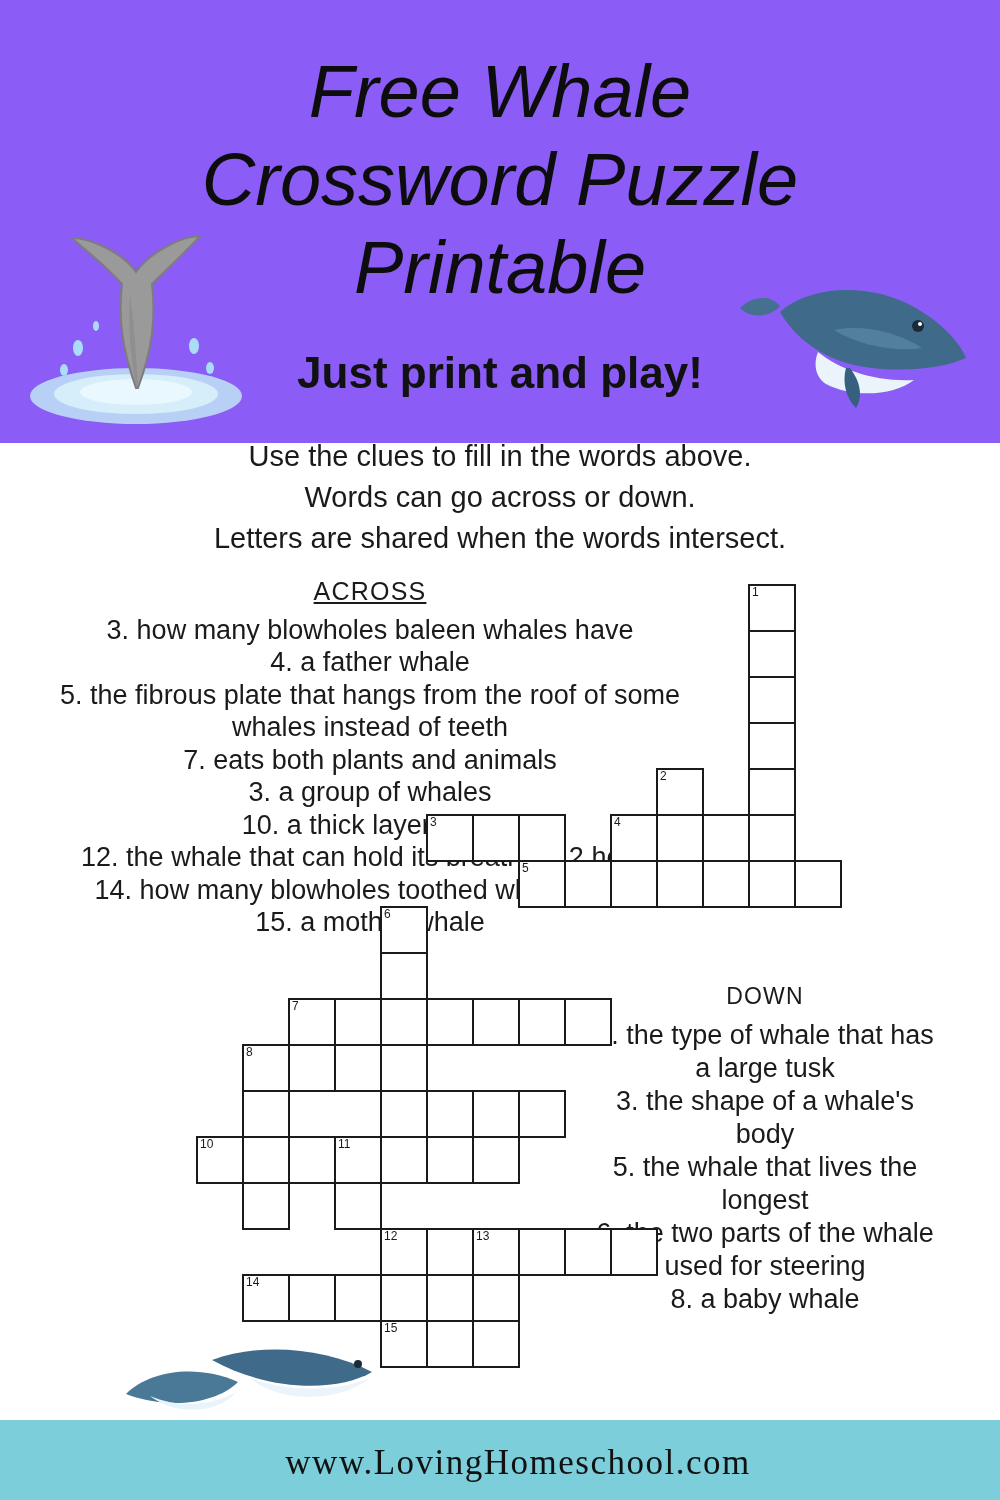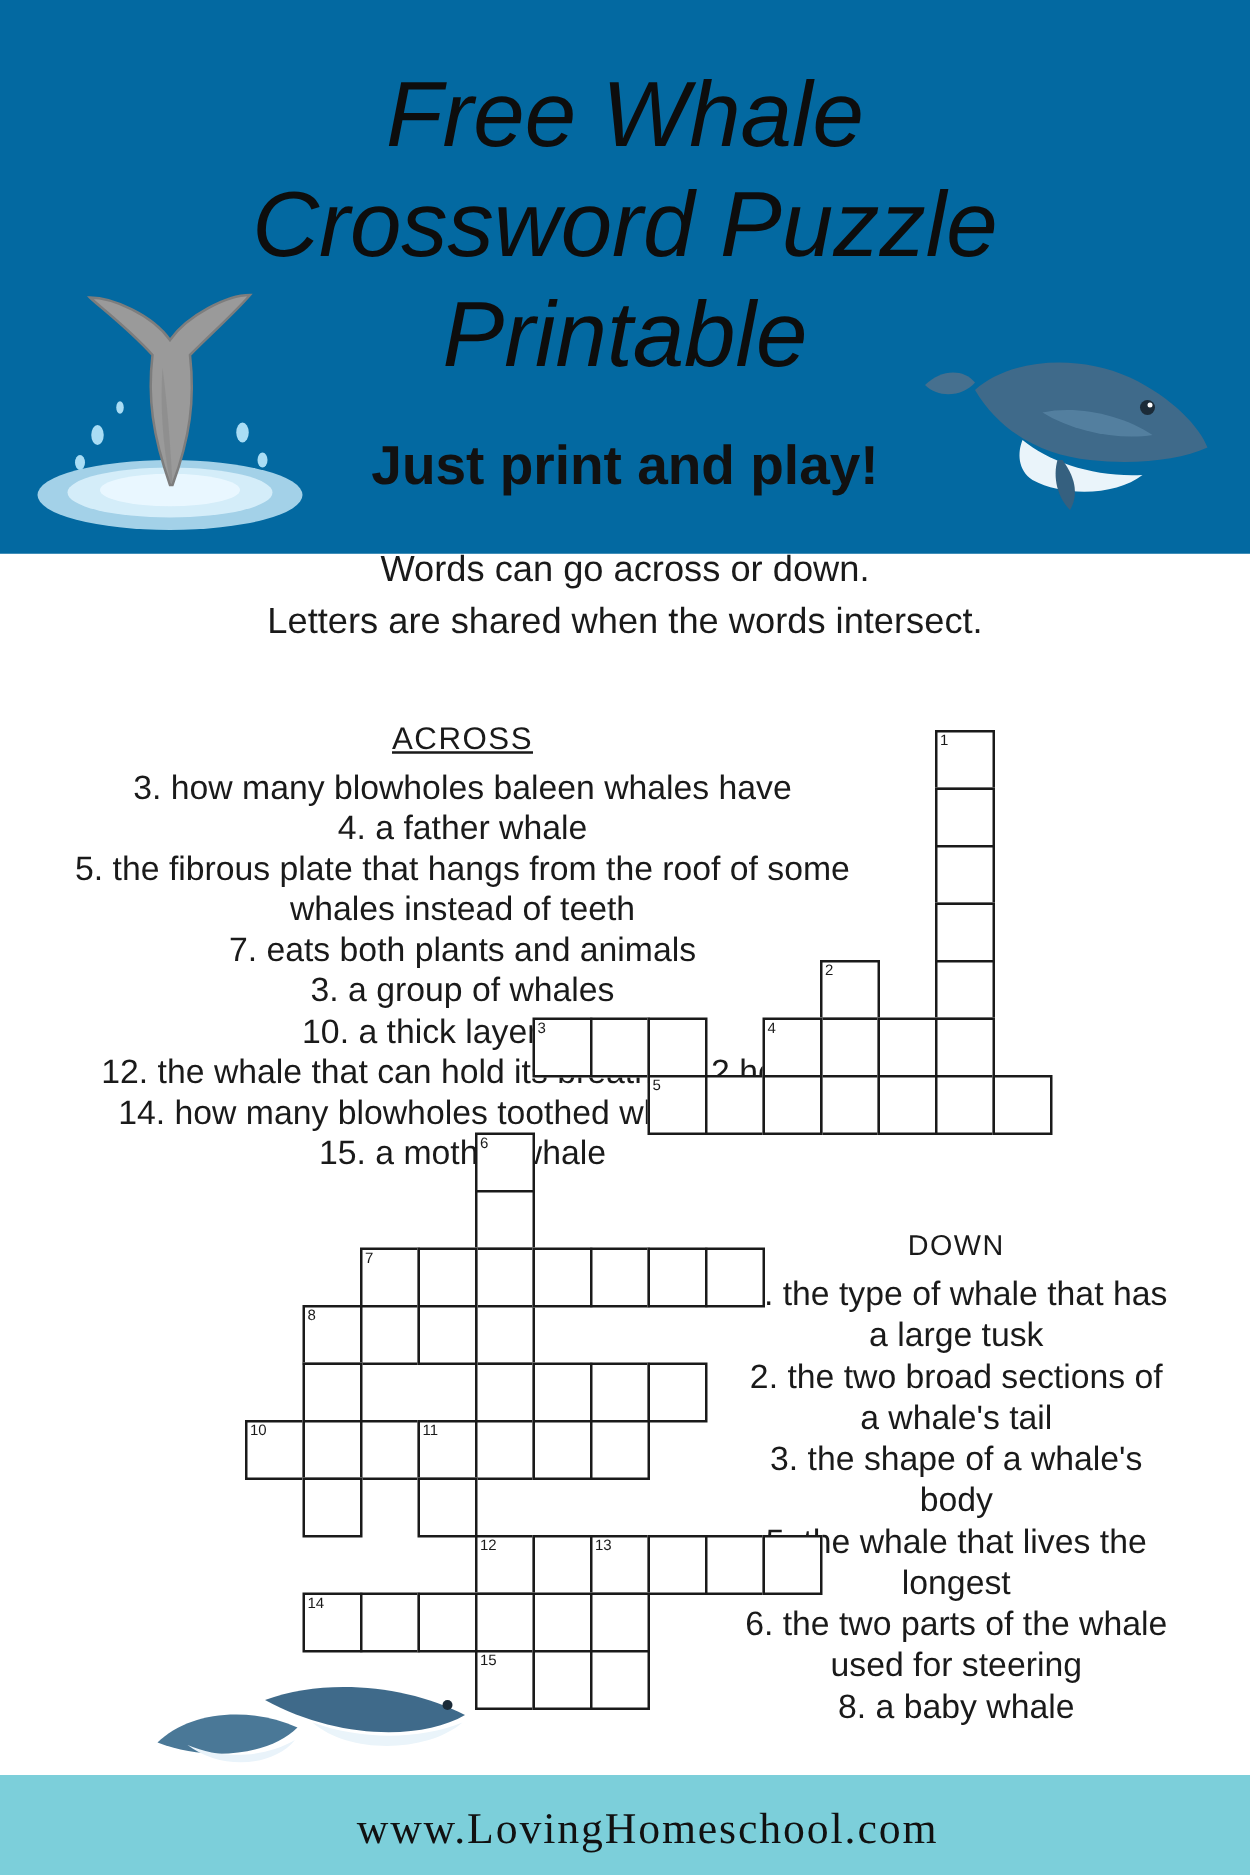--- a/index.html
+++ b/index.html
@@ -8,21 +8,21 @@
     width:1000px; height:1500px;
     font-family:"Liberation Sans", sans-serif;
     background:#ffffff;
     position:relative;
     overflow:hidden;
   }
 
   
   .header {
     position:absolute; left:0; top:0; width:1000px; height:443px;
-    background:#0369a1;
+    background:#8b5cf6;
     overflow:hidden;
   }
   .title {
     position:absolute; left:0; top:48px; width:1000px;
     text-align:center;
     font-style:italic;
     font-weight:400;
     font-size:74px;
     line-height:88px;
     color:#0d0d0d;
@@ -153,41 +153,41 @@
       <path d="M96 80 C118 98 154 110 192 108 C172 124 130 126 104 112 C92 104 92 90 96 80 Z" fill="#eaf4fa"></path>
       <path d="M112 58 C140 52 176 60 200 76 C174 80 138 74 112 58 Z" fill="#5d89a8" opacity="0.7"></path>
       <circle cx="196" cy="54" r="6" fill="#1b2b38"></circle>
       <circle cx="198" cy="52" r="2" fill="#ffffff"></circle>
       <path d="M128 96 C140 112 140 126 134 136 C124 126 120 110 124 96 Z" fill="#35607f"></path>
     </svg>
   </div>
 </div>
 
 <div class="instructions">
+  <div>Use the clues to fill in the words above.</div>
   <div>Words can go across or down.</div>
   <div>Letters are shared when the words intersect.</div>
 </div>
 
 <div class="across-block">
   <div class="heading">ACROSS</div>
   <div class="clue">3. how many blowholes baleen whales have</div>
   <div class="clue">4. a father whale</div>
   <div class="clue">5. the fibrous plate that hangs from the roof of some whales instead of teeth</div>
   <div class="clue">7. eats both plants and animals</div>
   <div class="clue">3. a group of whales</div>
   <div class="clue">10. a thick layer of fat</div>
   <div class="clue">12. the whale that can hold its breath for 2 hours</div>
   <div class="clue">14. how many blowholes toothed whales have</div>
   <div class="clue">15. a mother whale</div>
 </div>
 
 <div class="down-block">
   <div class="heading">DOWN</div>
   <div class="clue">1. the type of whale that has a large tusk</div>
-  <div class="clue">2. the two broad sections of a whale's tail</div>
   <div class="clue">3. the shape of a whale's body</div>
   <div class="clue">5. the whale that lives the longest</div>
   <div class="clue">6. the two parts of the whale used for steering</div>
   <div class="clue">8. a baby whale</div>
 </div>
 
 <div id="grid">
     <div class="cell" style="left: 552px; top: 0px;">
       <span class="num">1</span>
     </div>

